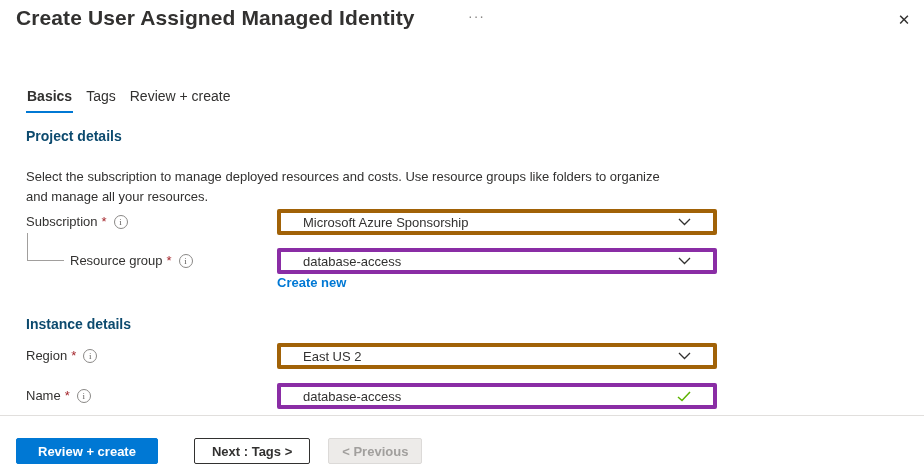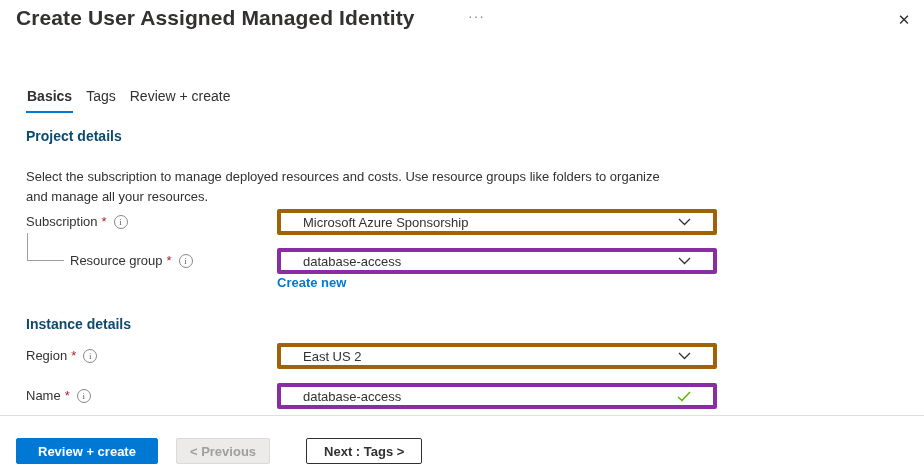--- a/index.html
+++ b/index.html
@@ -129,17 +129,17 @@
     <span class="check">
       <svg width="14" height="11" viewBox="0 0 14 11">
           <path d="M1 6 L5 9.5 L13 1" fill="none" stroke="#5db300" stroke-width="1.5"></path>
         </svg>
     </span>
   </div>
 
   <div class="footer-sep"></div>
   <div class="footer">
     <div class="btn btn-primary">Review + create</div>
+    <div class="btn btn-secondary">Next : Tags &gt;</div>
     <div class="btn btn-disabled">&lt; Previous</div>
-    <div class="btn btn-secondary">Next : Tags &gt;</div>
   </div>
 
 </div>
 
 </body></html>

